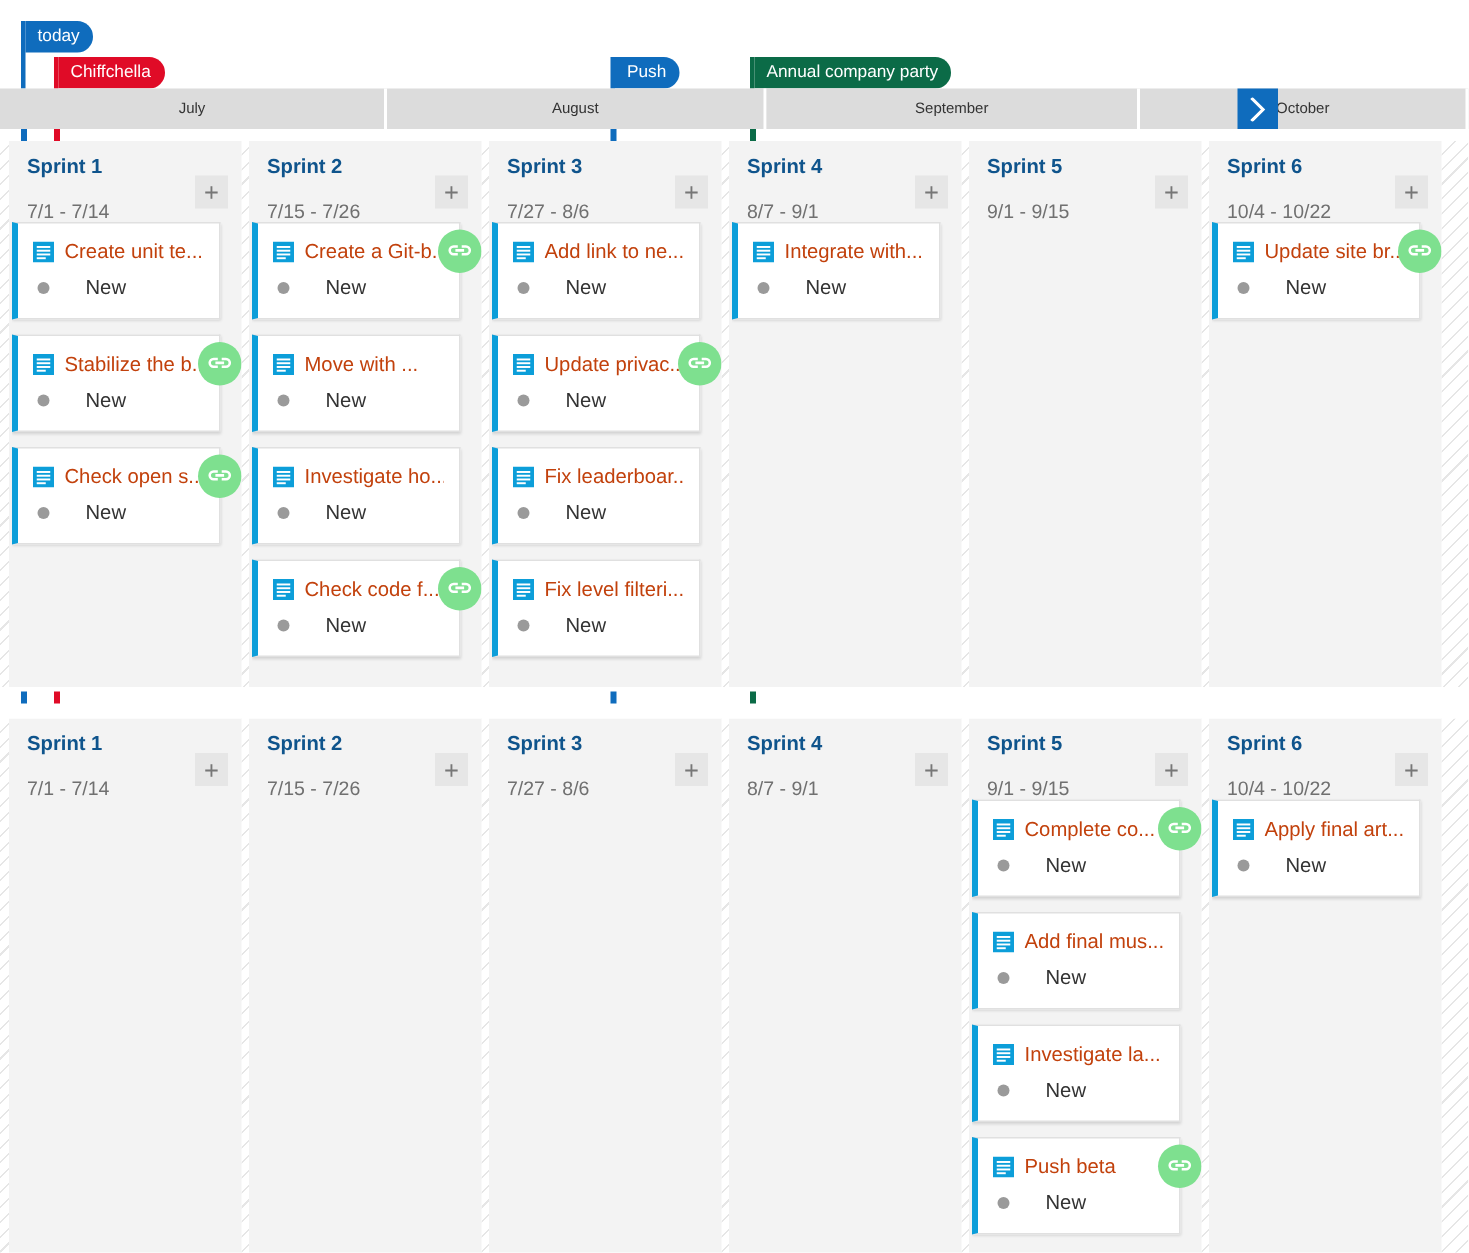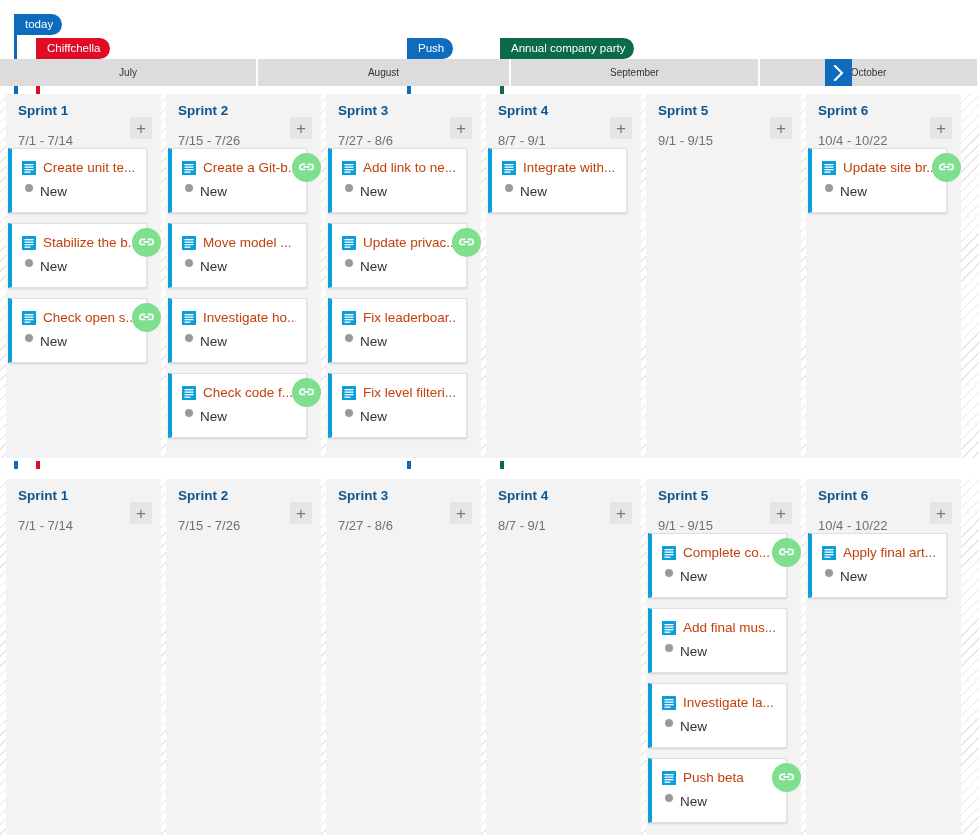--- a/index.html
+++ b/index.html
@@ -154,21 +154,21 @@
   }
   .wi-icon { flex: 0 0 auto; display: block; }
   .card-title {
     font-size: 13.5px;
     color: #c2410c;
     white-space: nowrap;
     overflow: hidden;
     text-overflow: clip;
     line-height: 16px;
   }
-  .card-state-row { display: flex; gap: 7px; padding-left: 3px; }
+  .card-state-row { display: flex; align-items: center; gap: 24px; padding-left: 3px; }
   .state-dot {
     width: 8px; height: 8px; border-radius: 50%;
     background: #9a9a9a; flex: 0 0 auto;
   }
   .state-text { font-size: 13.5px; color: #333333; line-height: 16px; }
 
   .link-badge {
     position: absolute;
     width: 29px; height: 29px;
     border-radius: 50%;
@@ -343,21 +343,21 @@
             <div class="card-wrap">
               <div class="card">
                 <div class="card-title-row">
                   <svg width="14" height="14" viewBox="0 0 14 14" class="wi-icon">
                     <rect x="0" y="0" width="14" height="14" fill="#0c9ed9"></rect>
                     <rect x="2.5" y="3" width="9" height="1.3" fill="#ffffff"></rect>
                     <rect x="2.5" y="5.5" width="9" height="1.3" fill="#ffffff"></rect>
                     <rect x="2.5" y="8" width="9" height="1.3" fill="#ffffff"></rect>
                     <rect x="2.5" y="10.5" width="6" height="1.3" fill="#ffffff"></rect>
                   </svg>
-                  <div class="card-title">Move model ...</div>
+                  <div class="card-title">Move with ...</div>
                 </div>
                 <div class="card-state-row">
                   <span class="state-dot"></span>
                   <span class="state-text">New</span>
                 </div>
               </div>
             </div>
             <div class="card-wrap">
               <div class="card">
                 <div class="card-title-row">

